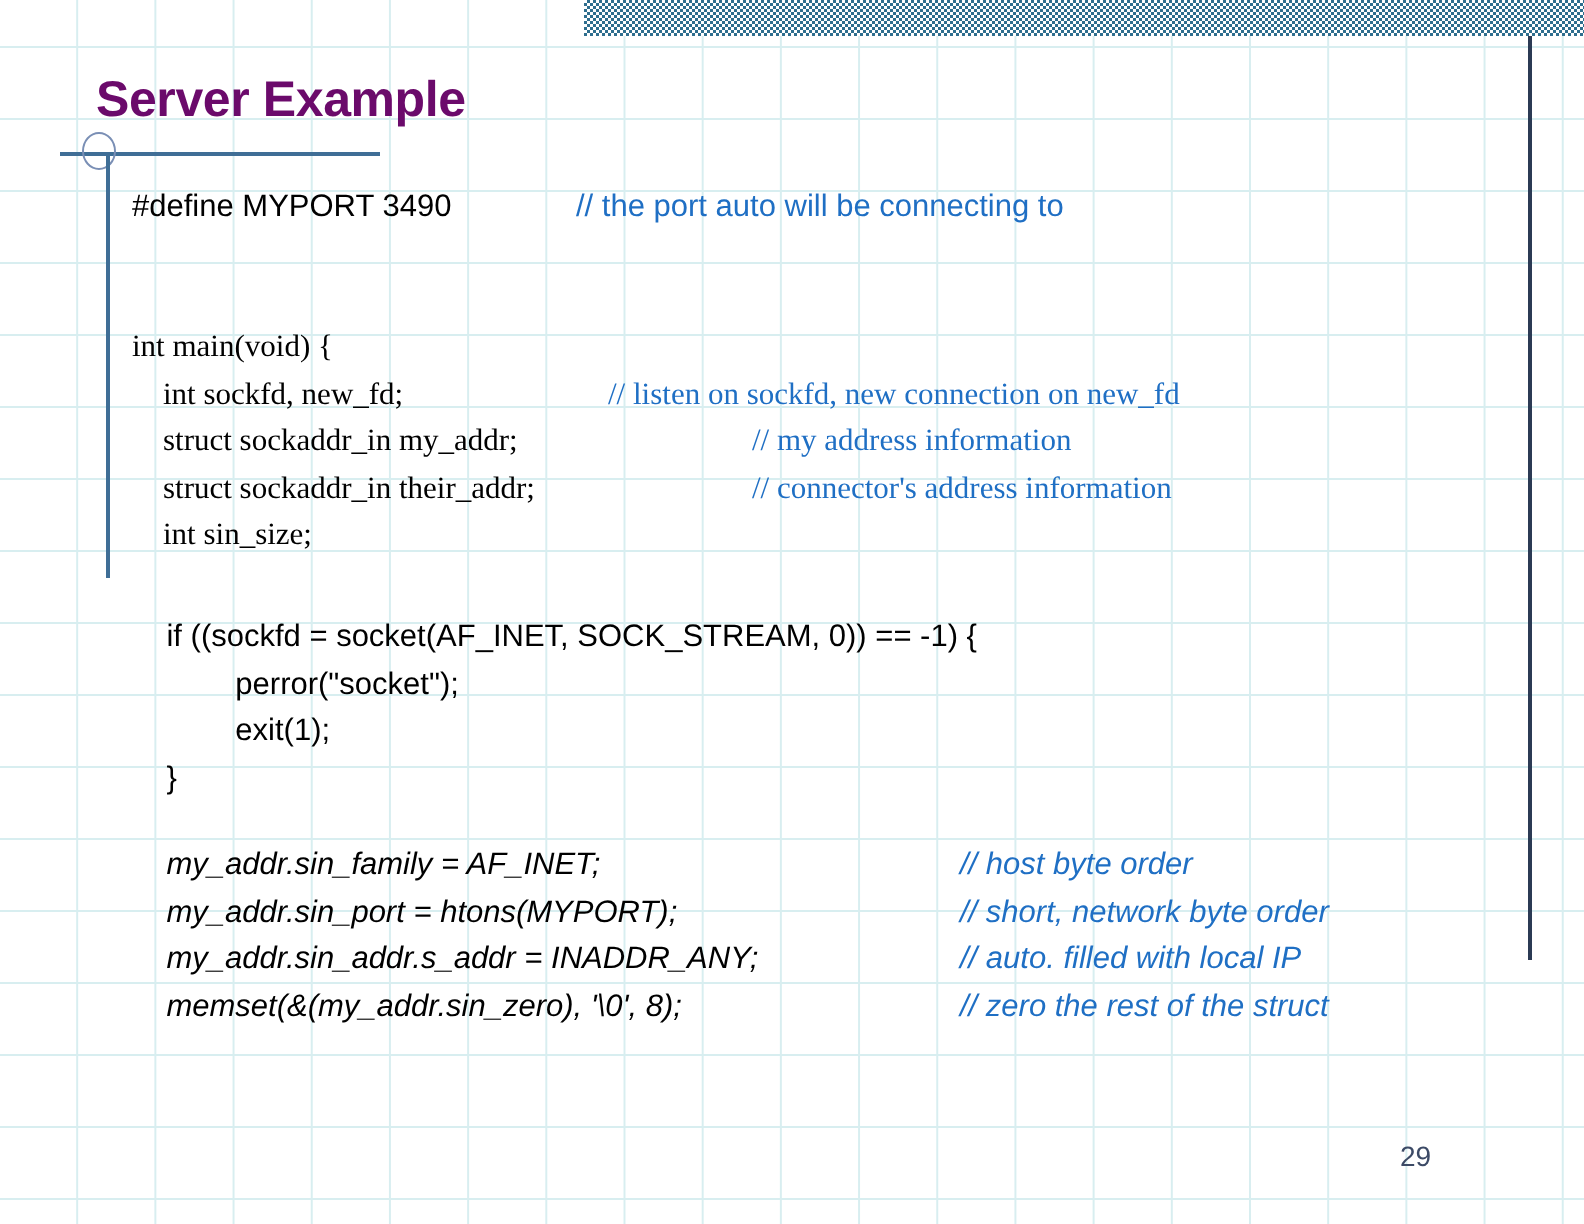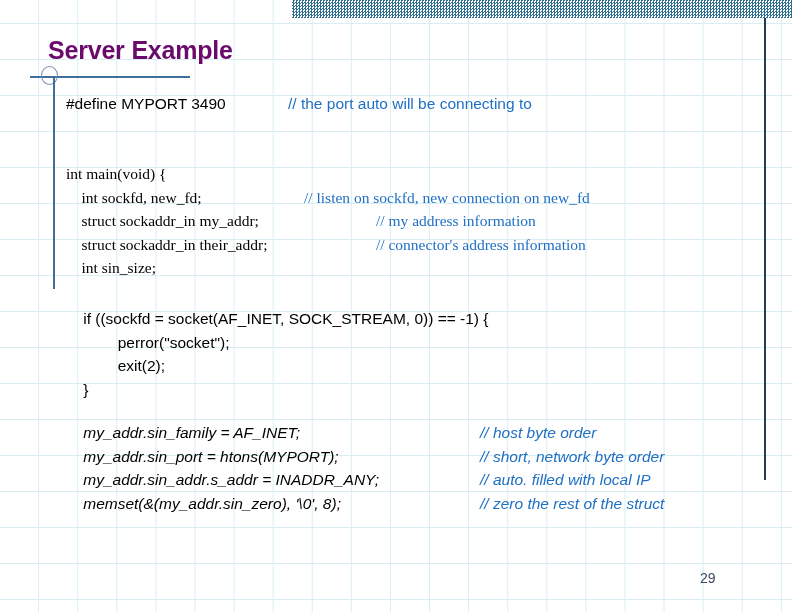--- a/index.html
+++ b/index.html
@@ -157,21 +157,21 @@
 
   <div id="title">Server Example</div>
 
   <div id="title-rule"></div>
   <div id="title-circle"></div>
   <div id="left-rule"></div>
 
   <div id="code">
     <div class="cblock" id="blk-defines"><div class="cline"><span class="code-txt">#define MYPORT 3490</span><span class="cmt" style="left: 222px;">// the port auto will be connecting to</span></div></div>
     <div class="cblock" id="blk-main"><div class="cline"><span class="code-txt">int main(void) {</span></div><div class="cline"><span class="code-txt">    int sockfd, new_fd;</span><span class="cmt" style="left: 238px;">// listen on sockfd, new connection on new_fd</span></div><div class="cline"><span class="code-txt">    struct sockaddr_in my_addr;</span><span class="cmt" style="left: 310px;">// my address information</span></div><div class="cline"><span class="code-txt">    struct sockaddr_in their_addr;</span><span class="cmt" style="left: 310px;">// connector's address information</span></div><div class="cline"><span class="code-txt">    int sin_size;</span></div></div>
-    <div class="cblock" id="blk-if"><div class="cline"><span class="code-txt">    if ((sockfd = socket(AF_INET, SOCK_STREAM, 0)) == -1) {</span></div><div class="cline"><span class="code-txt">            perror("socket");</span></div><div class="cline"><span class="code-txt">            exit(2);</span></div><div class="cline"><span class="code-txt">    }</span></div></div>
+    <div class="cblock" id="blk-if"><div class="cline"><span class="code-txt">    if ((sockfd = socket(AF_INET, SOCK_STREAM, 0)) == -1) {</span></div><div class="cline"><span class="code-txt">            perror("socket");</span></div><div class="cline"><span class="code-txt">            exit(1);</span></div><div class="cline"><span class="code-txt">    }</span></div></div>
     <div class="cblock" id="blk-addr"><div class="cline"><span class="code-txt">    my_addr.sin_family = AF_INET;</span><span class="cmt" style="left: 414px;">// host byte order</span></div><div class="cline"><span class="code-txt">    my_addr.sin_port = htons(MYPORT);</span><span class="cmt" style="left: 414px;">// short, network byte order</span></div><div class="cline"><span class="code-txt">    my_addr.sin_addr.s_addr = INADDR_ANY;</span><span class="cmt" style="left: 414px;">// auto. filled with local IP</span></div><div class="cline"><span class="code-txt">    memset(&amp;(my_addr.sin_zero), '\0', 8);</span><span class="cmt" style="left: 414px;">// zero the rest of the struct</span></div></div>
   </div>
 
   <div id="footer-left">CEN4500C</div>
 
   <div id="footer-right">29</div>
 
 </div>
 
 </body></html>

